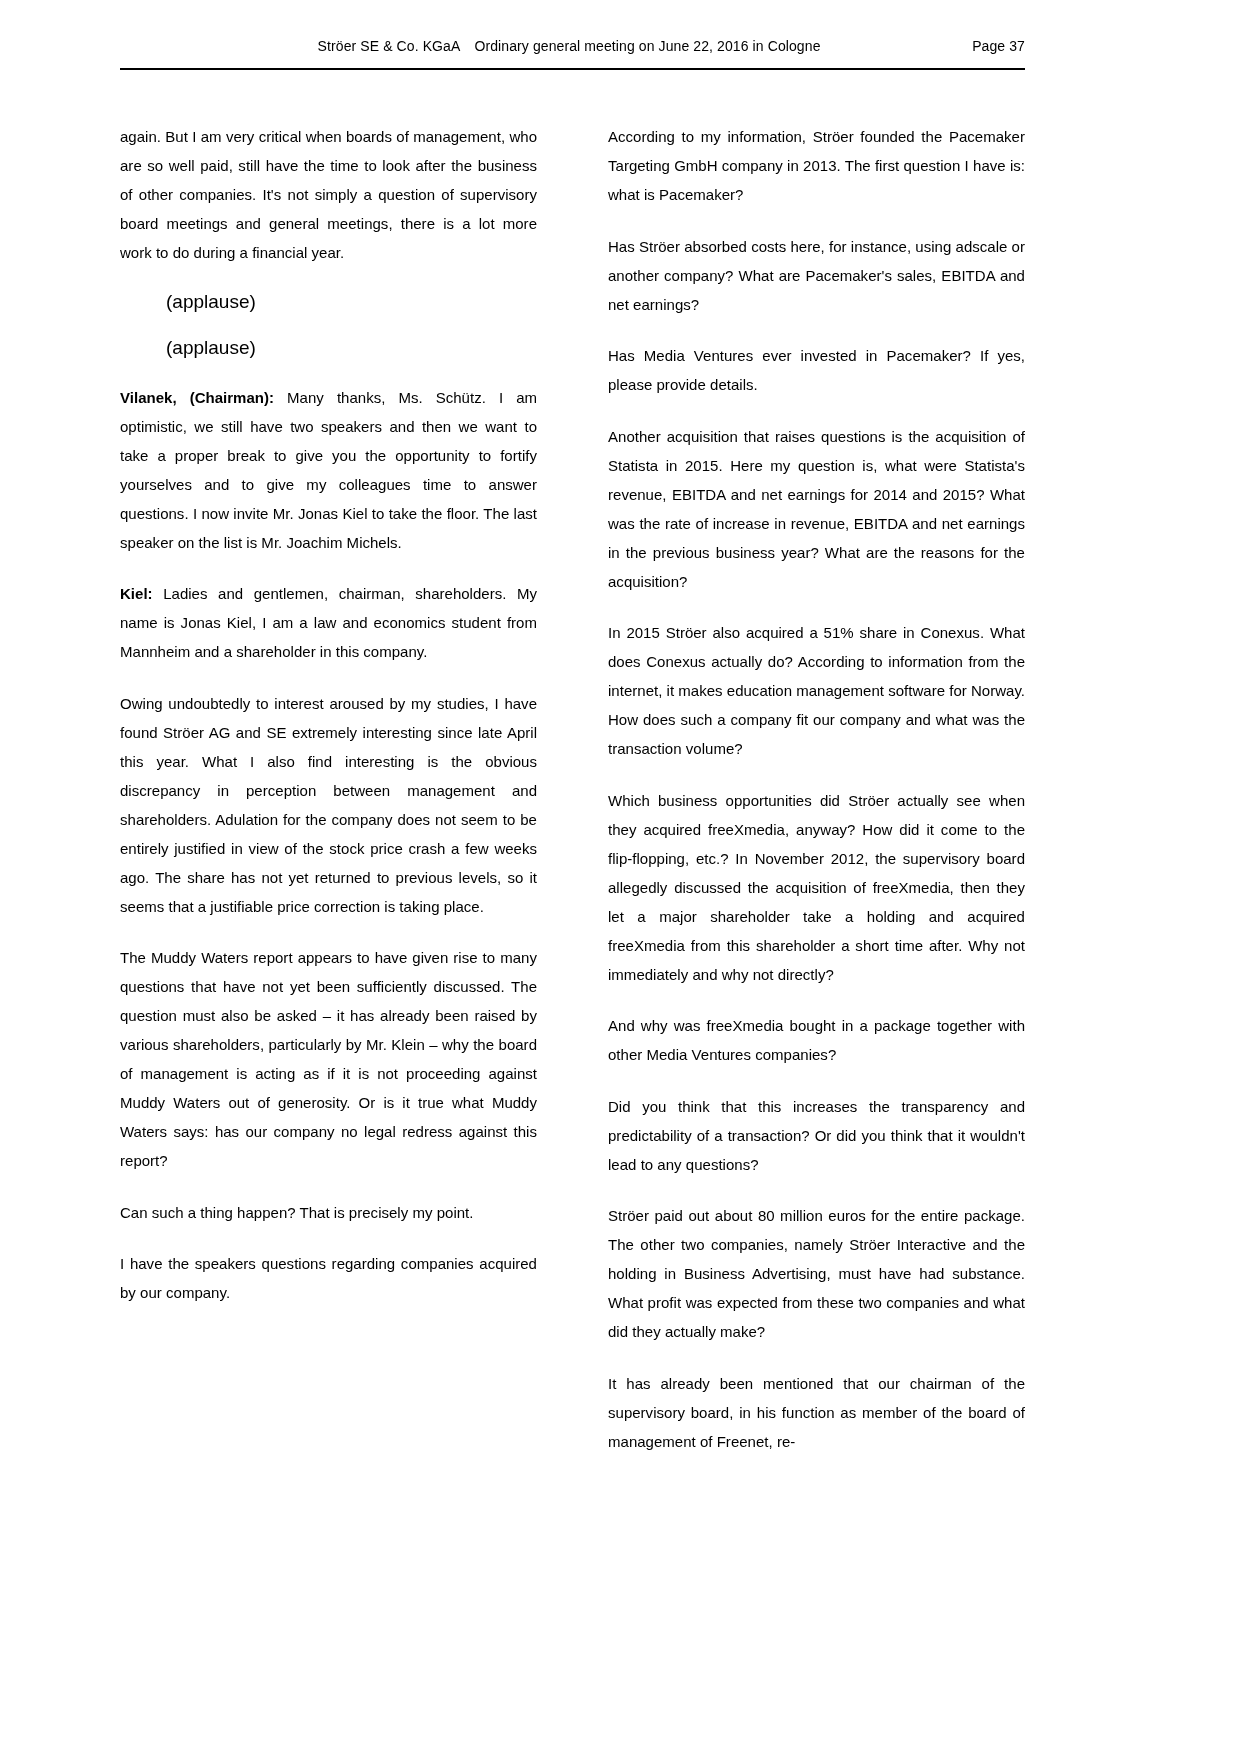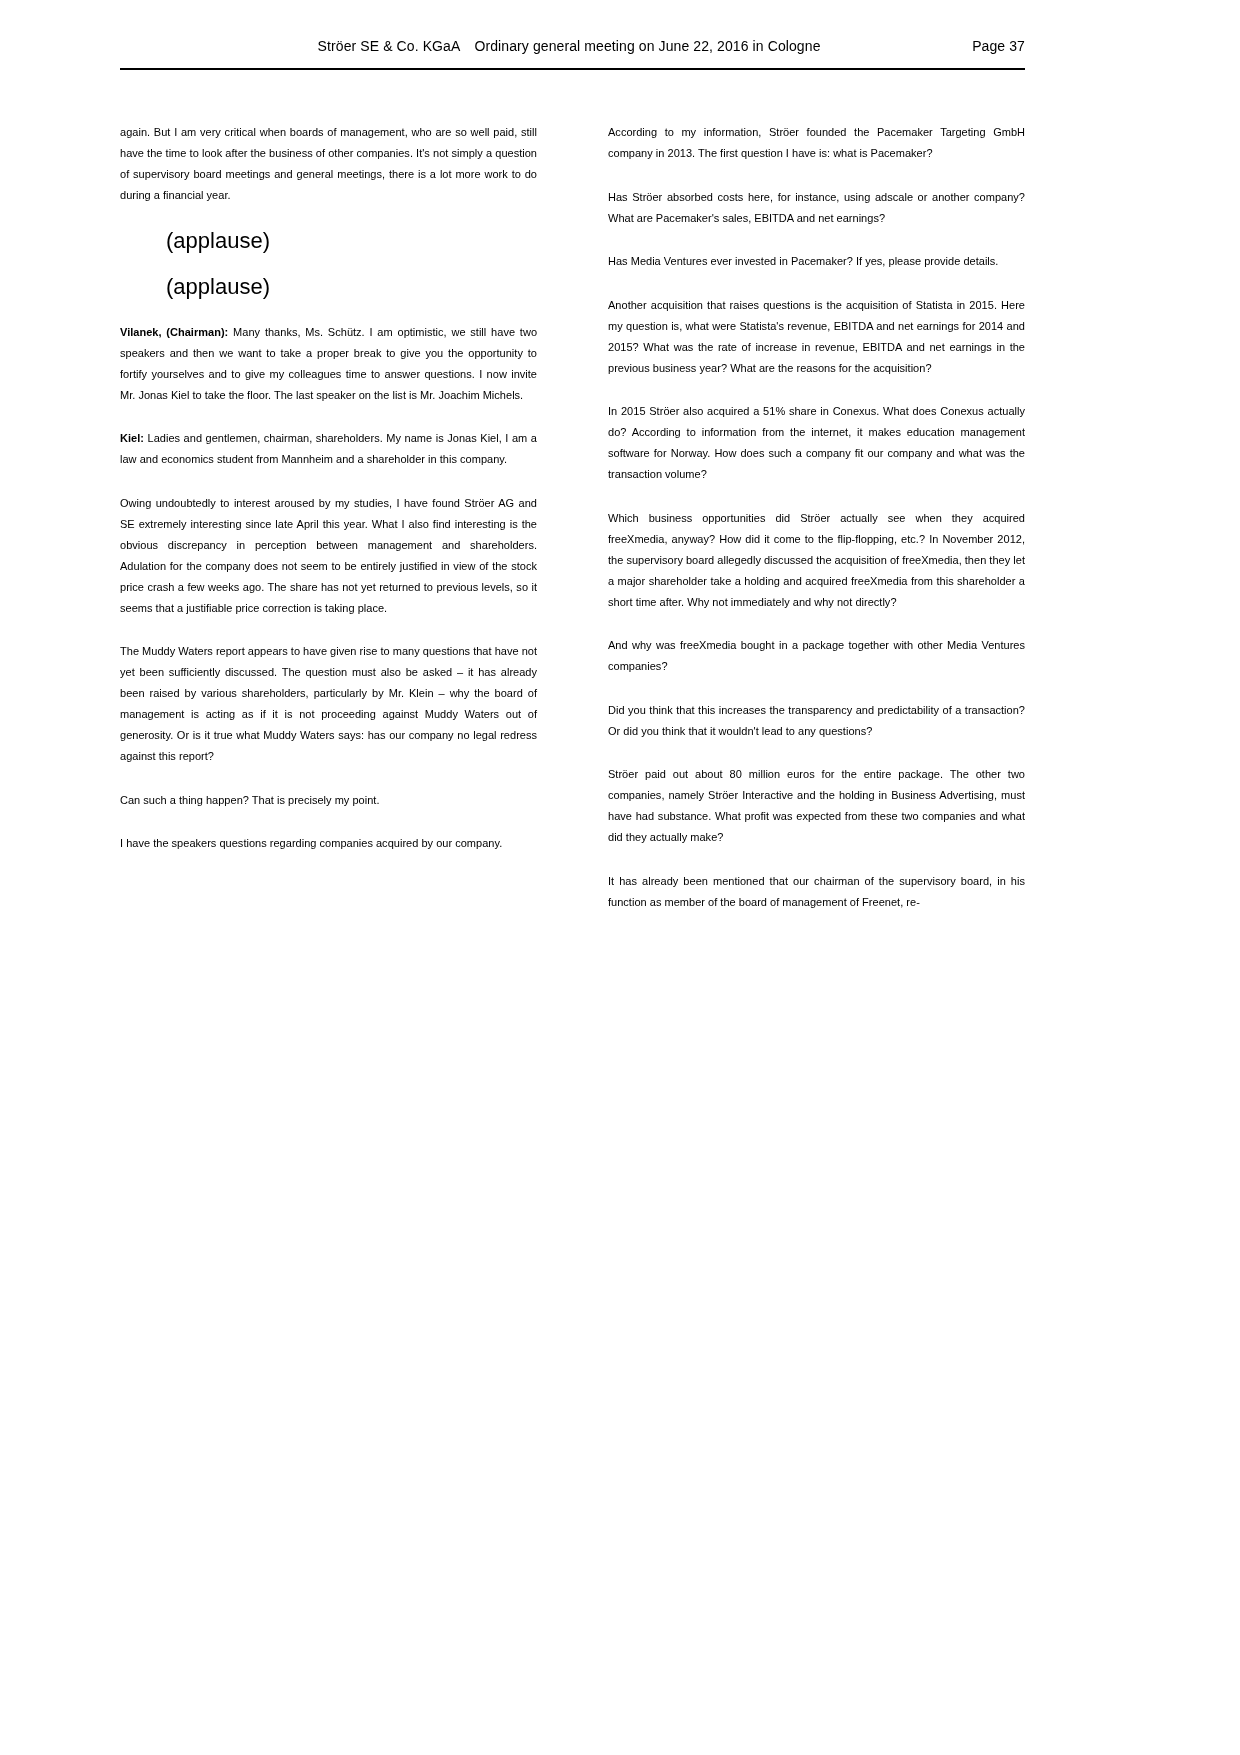--- a/index.html
+++ b/index.html
@@ -64,32 +64,32 @@
     display: flex;
     gap: 71px;
   }
   .col {
     width: 417px;
     flex: 0 0 417px;
   }
 
   p.para {
     margin: 0 0 22.5px 0;
-    font-size: 11px;
-    line-height: 21px;
+    font-size: 15px;
+    line-height: 29px;
     text-align: justify;
     text-justify: inter-word;
     hyphens: none;
     letter-spacing: 0.02px;
   }
   p.para:last-child { margin-bottom: 0; }
   p.stage {
     margin: 0 0 22.5px 0;
     padding-left: 46px;
-    font-size: 22px;
+    font-size: 19px;
     line-height: 24.1px;
     text-align: left;
   }
   .speaker {
     font-weight: bold;
   }
 </style>
 </head>
 <body>
 

